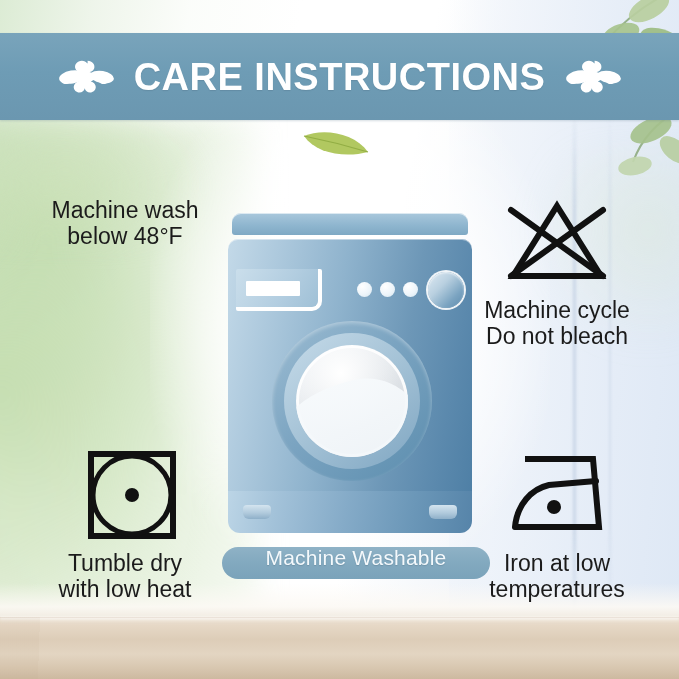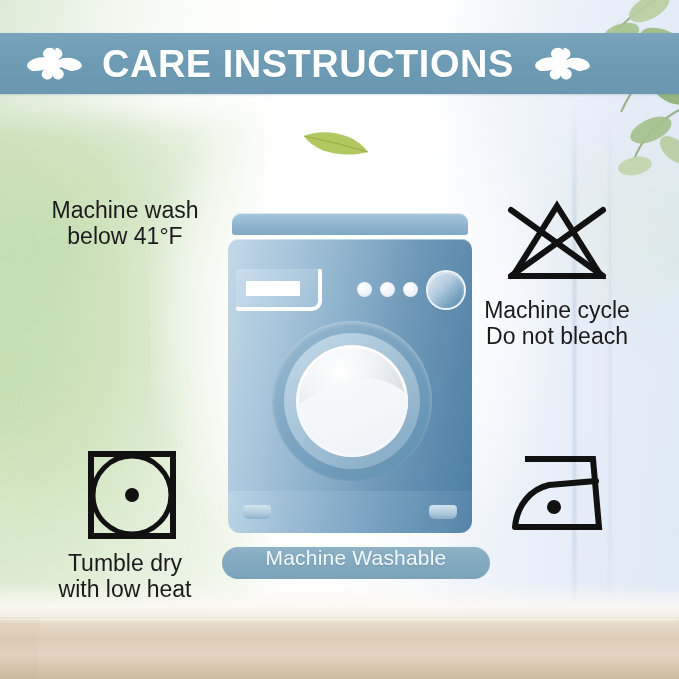--- a/index.html
+++ b/index.html
@@ -91,23 +91,23 @@
   }
 
   
   .foliage{position:absolute;right:0;top:-10px;width:150px;height:200px;}
 
   
   .float-leaf{position:absolute;left:300px;top:126px;width:72px;height:32px;}
 
   
   .banner{
-    position:absolute;left:0;top:33px;width:679px;height:61px;
+    position:absolute;left:0;top:33px;width:679px;height:87px;
     background:linear-gradient(180deg,#79a4bb 0%,#6e9cb5 45%,#6b97b0 100%);
-    display:flex;align-items:center;
+    display:flex;align-items:center;justify-content:center;
     box-shadow:0 1px 2px rgba(90,120,140,0.25);
   }
   .banner-title{
     color:#ffffff;
     font-size:38px;
     font-weight:bold;
     letter-spacing:0.5px;
     line-height:1;
     white-space:nowrap;
     padding:0 6px;
@@ -301,21 +301,21 @@
                    C14,20.5 17,19 20,18 C18,17.8 15.7,16.6 15,14 C14,10 17,6 22,6 C24.4,6 26.4,7.2 28,9 Z" transform="translate(3,1) scale(0.95)"></path>
           <ellipse cx="14" cy="23" rx="13" ry="6.5" transform="rotate(-10 14 23)"></ellipse>
           <ellipse cx="44" cy="23" rx="12" ry="6" transform="rotate(10 44 23)"></ellipse>
         </g>
       </svg>
     </span>
   </div>
 
   <div class="care" id="care-tl">
     <div class="cap">Machine wash
-below 41°F</div>
+below 48°F</div>
   </div>
 
   <div class="care" id="care-tr">
     <div class="sym">
       <svg viewBox="0 0 120 92" width="120" height="92">
         <path d="M60,10 L104,80 L16,80 Z" fill="none" stroke="#111111" stroke-width="6" stroke-linejoin="miter"></path>
         <line x1="14" y1="14" x2="106" y2="80" stroke="#111111" stroke-width="6" stroke-linecap="round"></line>
         <line x1="106" y1="14" x2="14" y2="80" stroke="#111111" stroke-width="6" stroke-linecap="round"></line>
       </svg>
     </div>
@@ -336,20 +336,22 @@
   </div>
 
   <div class="care" id="care-br">
     <div class="sym">
       <svg viewBox="0 0 120 92" width="120" height="92">
         <path d="M18,78 L102,78 L96,10 L28,10" fill="none" stroke="#111111" stroke-width="6" stroke-linejoin="miter"></path>
         <path d="M18,78 C20,56 34,40 52,36 L99,32" fill="none" stroke="#111111" stroke-width="6" stroke-linecap="round"></path>
         <circle cx="57" cy="58" r="7" fill="#111111"></circle>
       </svg>
     </div>
+    <div class="cap">Iron at low
+temperatures</div>
   </div>
 
   <div class="washer">
     <div class="w-topstrip"></div>
     <div class="w-body">
       <div class="w-drawer">
         <div class="w-drawer-slot"></div>
       </div>
       <div class="w-btn b1"></div>
       <div class="w-btn b2"></div>

